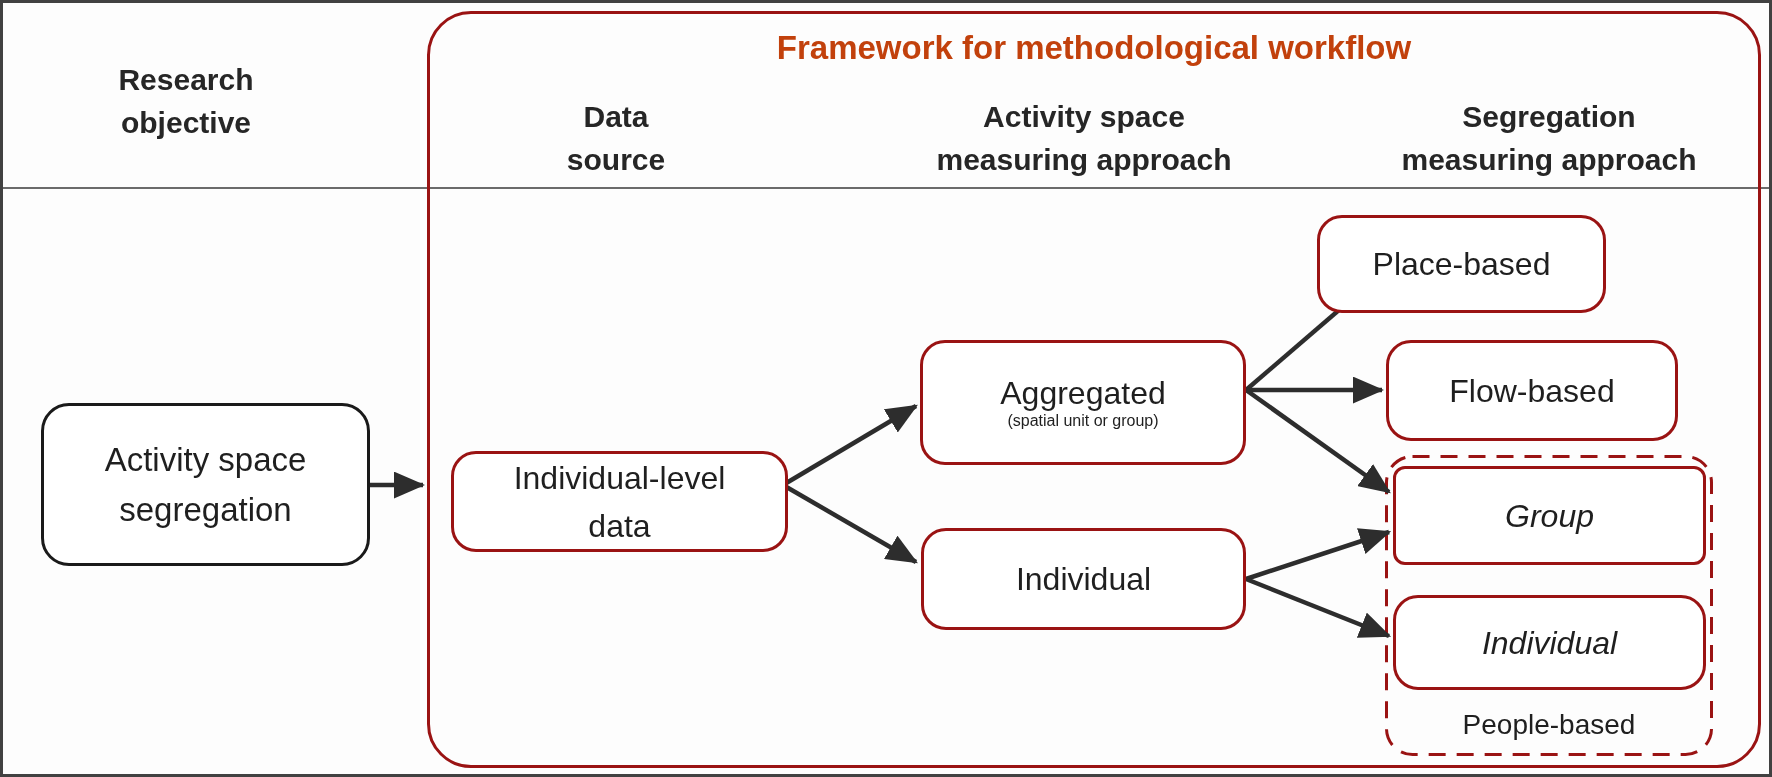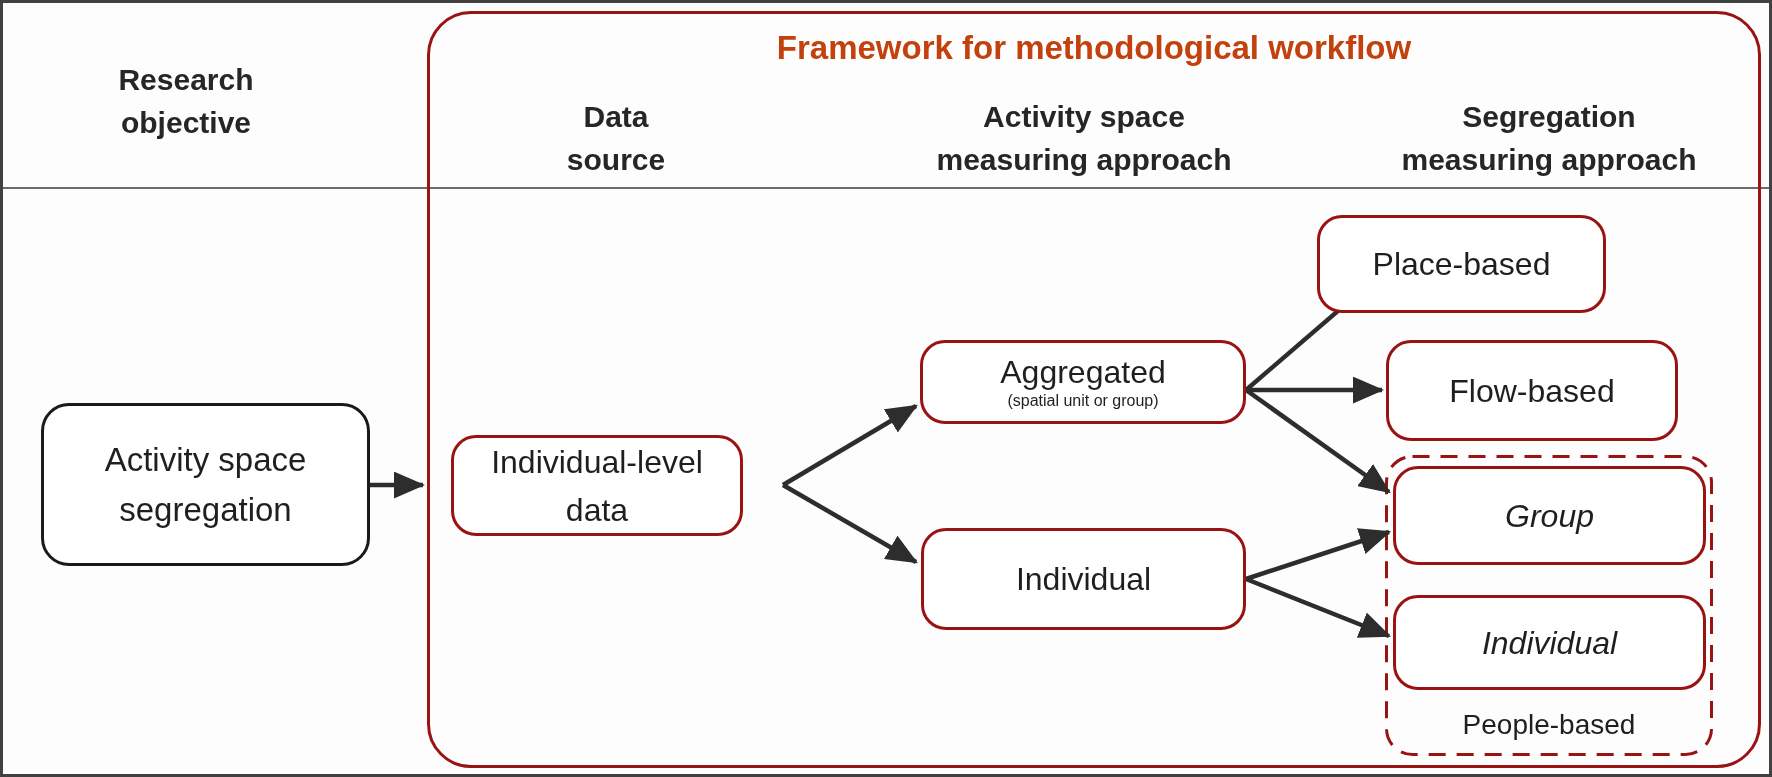--- a/index.html
+++ b/index.html
@@ -70,27 +70,27 @@
     text-align: center;
     font-size: 32px;
     line-height: 1.5;
     white-space: pre-line;
     z-index: 4;
   }
   .node-research {
     left: 38px; top: 400px; width: 329px; height: 163px;
     border-color: #1a1a1a; border-radius: 28px; font-size: 33px;
   }
-  .node-data       { left: 448px;  top: 432px; width: 292px; height: 101px; }
-  .node-aggregated { left: 917px;  top: 337px; width: 326px; height: 84px; line-height: 1.15; }
+  .node-data       { left: 448px;  top: 448px; width: 337px; height: 101px; }
+  .node-aggregated { left: 917px;  top: 337px; width: 326px; height: 125px; line-height: 1.15; }
   .node-aggregated .sub { font-size: 16px; line-height: 1.2; }
   .node-individual { left: 918px;  top: 525px; width: 325px; height: 102px; }
   .node-place      { left: 1314px; top: 212px; width: 289px; height: 98px;  }
   .node-flow       { left: 1383px; top: 337px; width: 292px; height: 101px; }
-  .node-group      { left: 1390px; top: 463px; width: 313px; height: 99px;  font-style: italic; }
+  .node-group      { left: 1390px; top: 463px; width: 313px; height: 99px;  font-style: italic; border-radius: 12px; }
   .node-indseg     { left: 1390px; top: 592px; width: 313px; height: 95px;  font-style: italic; }
   .people-label {
     position: absolute;
     left: 1382px; top: 706px; width: 328px;
     text-align: center;
     font-size: 28px;
     color: #1f1f1f;
     z-index: 4;
   }
 </style>

